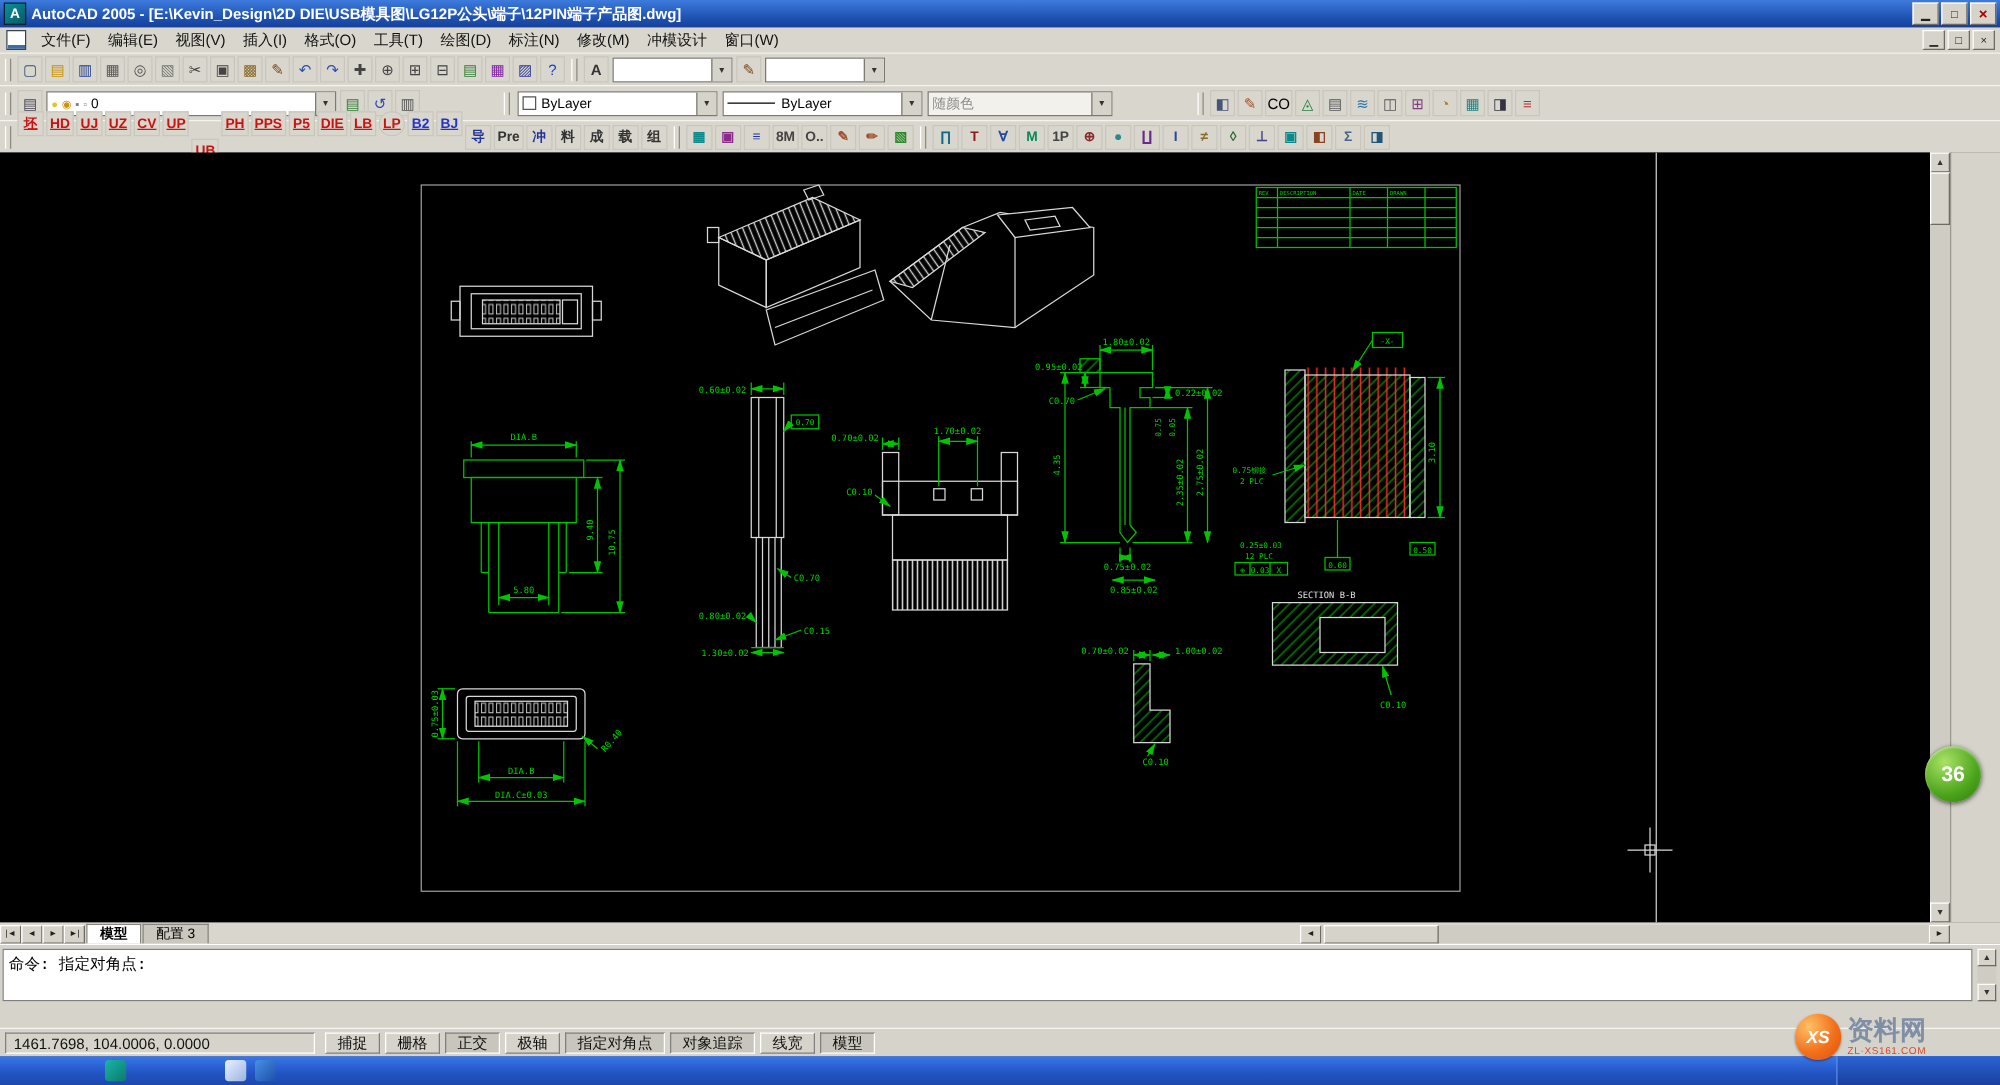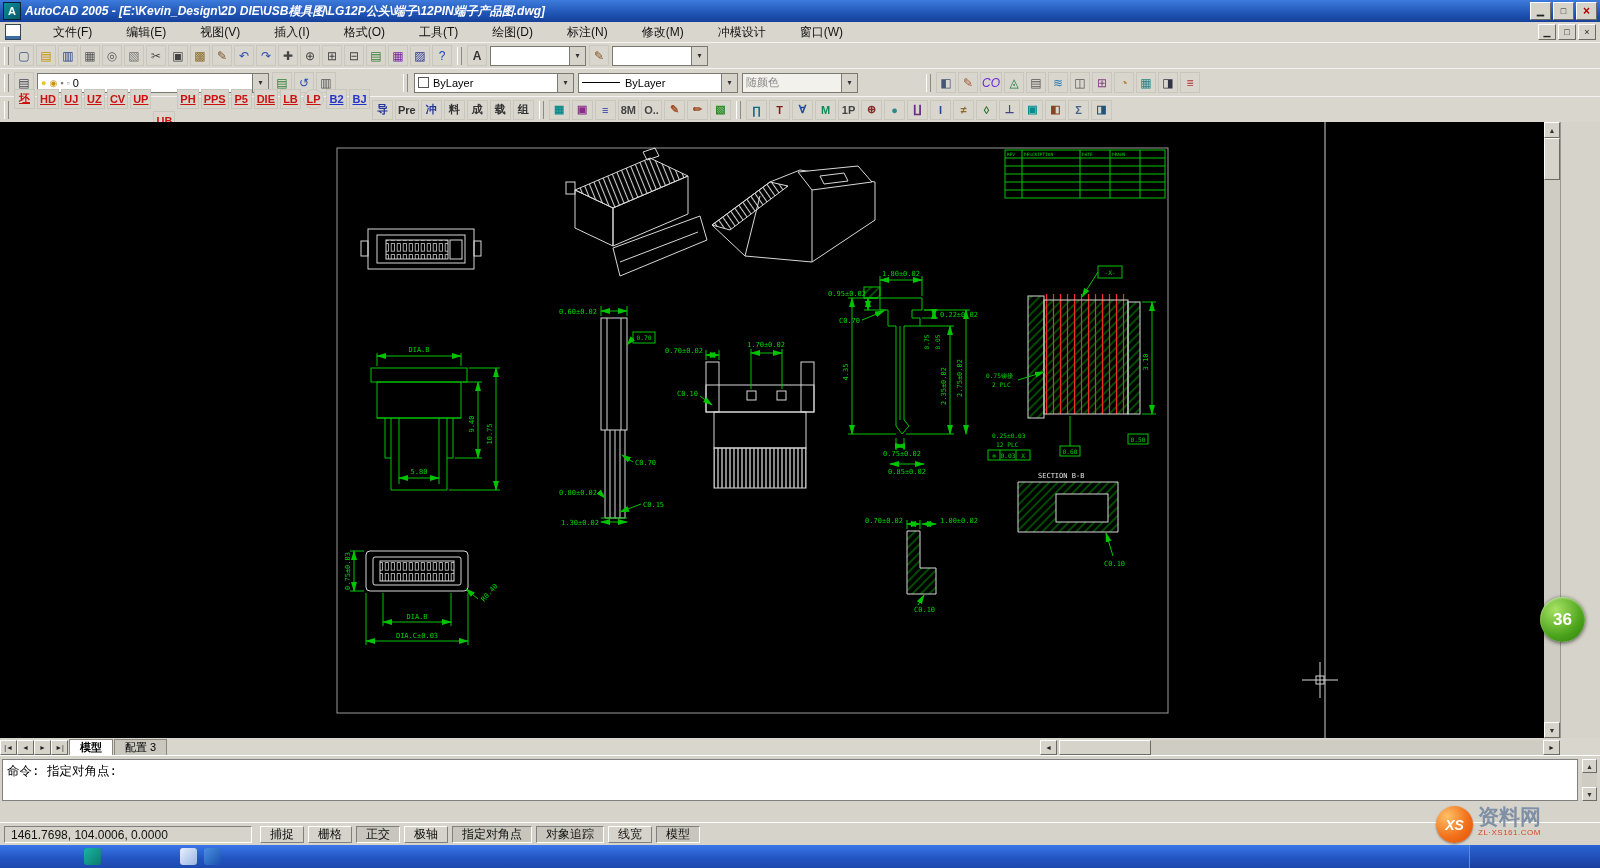--- a/index.html
+++ b/index.html
@@ -4,31 +4,31 @@
 <style>
   html,body{margin:0;padding:0;background:#6b6b6b;}
   body{width:1600px;height:868px;position:relative;overflow:hidden;
        font-family:"Liberation Sans",sans-serif;-webkit-font-smoothing:antialiased;}
   .abs{position:absolute;}
   
   .titlebar{top:0;left:0;width:1600px;height:22px;display:flex;align-items:center;padding:0 3px;box-sizing:border-box;
     background:linear-gradient(to bottom,#3d7bdc,#1c4fae 70%,#16409a);color:#fff;font-size:12px;font-weight:bold;}
   .app-icon{width:16px;height:16px;background:linear-gradient(135deg,#0d8f9c,#065a66);color:#fff;font-size:11px;font-weight:bold;
     display:flex;align-items:center;justify-content:center;margin-right:4px;border:1px solid #023;}
-  .title-text{white-space:nowrap;overflow:hidden;flex:1;font-style:italic;}
+  .title-text{white-space:nowrap;overflow:hidden;flex:1;}
   .win-btns{display:flex;margin-left:4px;}
   .wbtn{width:19px;height:16px;background:#d6d3ca;border:1px solid;border-color:#fff #6d6a63 #6d6a63 #fff;
     display:flex;align-items:center;justify-content:center;font-size:9px;color:#222;margin-left:2px;}
   .wbtn.close{color:#b00000;font-size:12px;font-weight:bold;}
   
   .menubar{top:22px;left:0;width:1600px;height:20px;background:#d9d6cd;display:flex;align-items:center;
     font-size:12px;color:#111;border-bottom:1px solid #b8b5ac;}
   .doc-icon{width:14px;height:14px;margin:0 5px;background:#fff;border:1px solid #345;box-shadow:inset 0 -3px 0 #3a6ea5;}
   .menus{display:flex;height:100%;align-items:center;}
-  .menu-item{padding:2px 7px;cursor:default;margin-left:20px;}
+  .menu-item{padding:2px 7px;cursor:default;}
   .mdi-btns{margin-left:auto;display:flex;margin-right:4px;}
   .mdi-btns .wbtn{width:16px;height:14px;}
   
   .tb{left:0;width:1600px;background:#d9d6cd;display:flex;align-items:center;border-top:1px solid #f4f3ef;box-sizing:border-box;}
   .tb1{top:42px;height:26px;}
   .tb2{top:68px;height:28px;}
   .tb3{top:96px;height:26px;}
   .grip{width:3px;height:18px;border-left:1px solid #fff;border-right:1px solid #8d8a82;margin:0 4px;}
   .tbtn{min-width:20px;height:21px;padding:0 1px;margin:0 1px;display:flex;align-items:center;justify-content:center;
     font-size:12px;background:#d9d6cd;border:1px solid #c9c6bd;box-sizing:border-box;cursor:default;}
@@ -88,21 +88,21 @@
   .tgl.pressed{border-color:#808080 #fff #fff #808080;background:#c8c5bc;}
   
   .taskbar{top:845px;left:0;width:1600px;height:23px;background:linear-gradient(to bottom,#3a77e8,#2253c2 60%,#1d49ad);}
   .tico{position:absolute;top:3px;width:17px;height:17px;border-radius:3px;}
   .tray{position:absolute;right:0;top:0;width:130px;height:23px;background:linear-gradient(to bottom,#2a63d4,#1a3f9e);border-left:1px solid #5a8ae8;}
   
   .badge{top:597px;left:1540px;width:45px;height:45px;border-radius:50%;z-index:30;
     background:radial-gradient(circle at 35% 28%,#a8e264,#4aa21a 62%,#2c7a0e);
     color:#fff;font-size:17px;font-weight:bold;display:flex;align-items:center;justify-content:center;
     box-shadow:0 1px 4px rgba(0,0,0,.65), inset 0 1px 2px rgba(255,255,255,.5);}
-  .watermark{top:806px;left:1436px;width:160px;height:46px;z-index:40;display:flex;align-items:flex-start;}
+  .watermark{top:806px;left:1436px;width:160px;height:46px;z-index:40;display:flex;align-items:center;}
   .wm-logo{width:37px;height:37px;border-radius:50%;flex:0 0 37px;
     background:radial-gradient(circle at 30% 28%,#ffc166,#f2711c 55%,#e04e04);
     color:#fff;font-size:14px;font-weight:bold;font-style:italic;display:flex;align-items:center;justify-content:center;
     box-shadow:0 1px 2px rgba(0,0,0,.4);}
   .wm-right{margin-left:5px;}
   .wm-main{font-size:21px;font-weight:bold;color:#7e8fa6;line-height:22px;}
   .wm-sub{font-size:8px;color:#d9482a;letter-spacing:.5px;}
 </style>
 </head>
 <body>
@@ -201,30 +201,30 @@
     <div class="combo" style="width:160px">
       <span class="chip"></span>
       <span>ByLayer</span>
       <span class="arrow">▾</span>
     </div>
     <div class="combo" style="width:160px">
       <span class="lt-sample"></span>
       <span>ByLayer</span>
       <span class="arrow">▾</span>
     </div>
-    <div class="combo disabled" style="width:116px">
+    <div class="combo disabled" style="width:148px">
       <span>随颜色</span>
       <span class="arrow">▾</span>
     </div>
     <div class="spacer60"></div>
     <div class="grip"></div>
     <div style="display:flex">
       <div class="tbtn" style="color: rgb(68, 85, 119);">◧</div>
         <div class="tbtn" style="color: rgb(160, 82, 45);">✎</div>
-        <div class="tbtn" style="color: #6d28d9; font-style: italic;">CO</div>
+        <div class="tbtn" style="color: #000000;">CO</div>
         <div class="tbtn" style="color: rgb(32, 128, 64);">◬</div>
         <div class="tbtn" style="color: rgb(85, 85, 85);">▤</div>
         <div class="tbtn" style="color: rgb(42, 122, 176);">≋</div>
         <div class="tbtn" style="color: rgb(85, 85, 85);">◫</div>
         <div class="tbtn" style="color: rgb(128, 64, 128);">⊞</div>
         <div class="tbtn" style="color: rgb(176, 128, 48);">◔</div>
         <div class="tbtn" style="color: rgb(32, 128, 128);">▦</div>
         <div class="tbtn" style="color: rgb(51, 51, 68);">◨</div>
         <div class="tbtn" style="color: rgb(176, 48, 48);">≡</div>
     </div>

